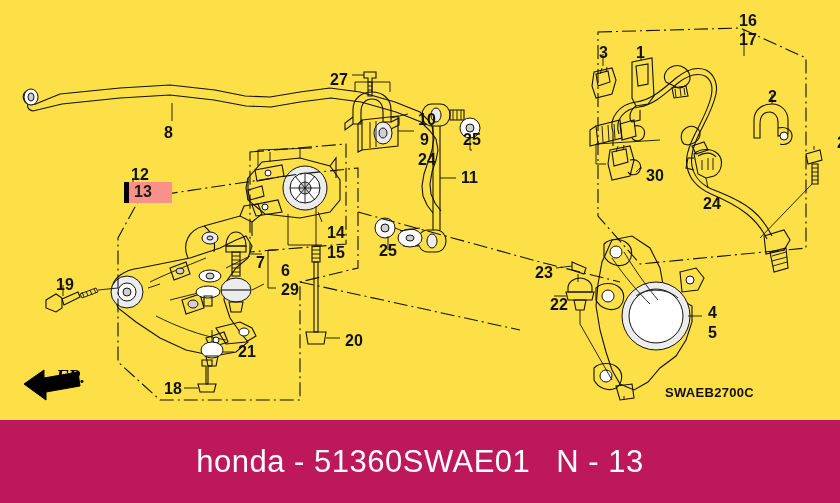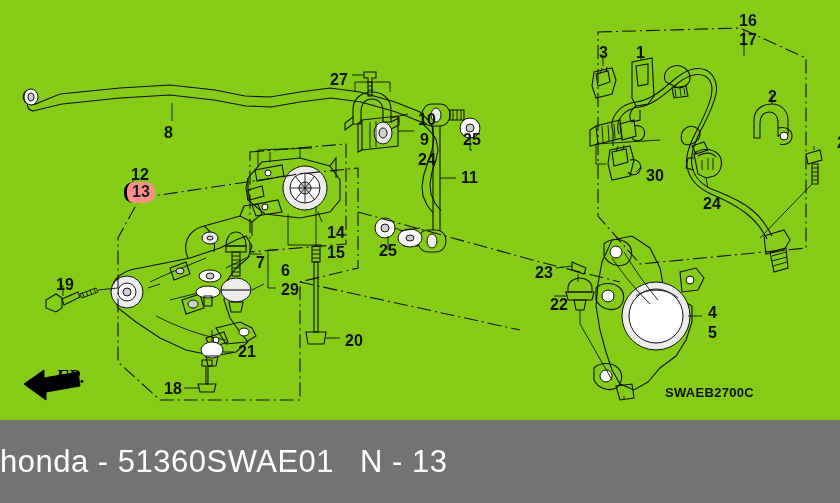--- a/index.html
+++ b/index.html
@@ -1,24 +1,24 @@
 <!DOCTYPE html>
 <html><head>
 <meta charset="utf-8">
 <style>
   html,body{margin:0;padding:0;background:#ffffff;}
   body{width:840px;height:503px;overflow:hidden;font-family:"Liberation Sans",sans-serif;}
   #page{position:relative;width:840px;height:503px;background:#fff;}
-  #diagram{position:absolute;left:0;top:0;width:840px;height:420px;background:#84cc16;}
+  #diagram{position:absolute;left:0;top:0;width:840px;height:420px;background:#fde047;}
   #diagram svg{position:absolute;left:0;top:0;}
   .callout{position:absolute;font-family:"Liberation Sans",sans-serif;font-size:16px;font-weight:bold;color:#111;line-height:1;white-space:nowrap;}
-  .callout.hl{background:#f99089;color:#1a1a1a;padding:2px 5px 3px 5px;border-left:3px solid #000000;border-radius:9px;}
+  .callout.hl{background:#f99089;color:#1a1a1a;padding:2px 20px 3px 5px;border-left:5px solid #000000;}
   .diagcode{position:absolute;font-family:"Liberation Sans",sans-serif;font-size:13px;font-weight:bold;color:#111;letter-spacing:.3px;white-space:nowrap;}
   .fr-mark{position:absolute;font-family:"Liberation Serif",serif;font-size:19px;font-style:italic;font-weight:bold;color:#000;letter-spacing:-.5px;}
-  #footer{position:absolute;left:0;top:420px;width:840px;height:83px;background:#737373;display:flex;align-items:center;}
+  #footer{position:absolute;left:0;top:420px;width:840px;height:83px;background:#be185d;display:flex;align-items:center;justify-content:center;}
   #footer .ftxt{color:#ffffff;font-family:"Liberation Sans",sans-serif;font-size:31px;font-weight:normal;letter-spacing:.5px;white-space:nowrap;}
   #footer .ftxt .gap{display:inline-block;width:26px;}
   .ln{stroke:#111;stroke-width:1.1;fill:none;}
   .ln-thin{stroke:#111;stroke-width:.9;fill:none;}
   .ln-dash{stroke:#111;stroke-width:1.1;fill:none;stroke-dasharray:14 4 2 4;}
   .pt{stroke:#111;stroke-width:1;fill:#ffffff;}
   .pt-f{stroke:#111;stroke-width:1;fill:#ececec;}
   .pt-d{stroke:#111;stroke-width:1;fill:#d0d0d0;}
 </style>
 </head>

